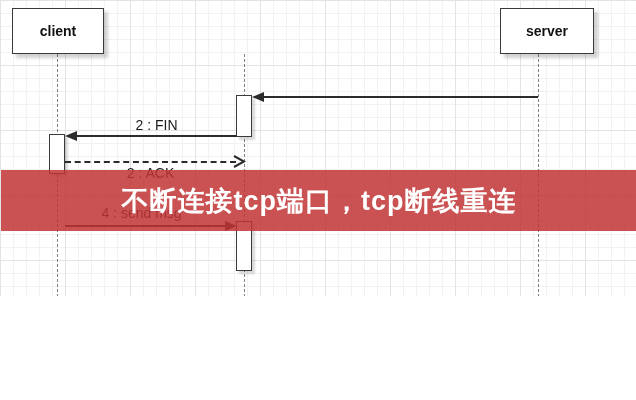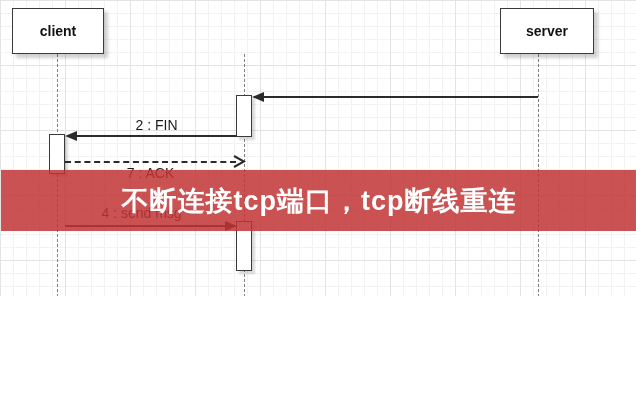--- a/index.html
+++ b/index.html
@@ -158,21 +158,21 @@
   <div class="msg-line solid line-2"></div>
   <div class="ah ah-left ah-2"></div>
   <div class="msg-label label-2">2 : FIN</div>
 
   <div class="msg-line dashed line-3"></div>
   <div class="ah-3">
     <svg width="15" height="15" viewBox="0 0 15 15">
       <path d="M3 2 L13 7.5 L3 13" fill="none" stroke="#2b2b2b" stroke-width="2"></path>
     </svg>
   </div>
-  <div class="msg-label label-3">7 : ACK</div>
+  <div class="msg-label label-3">2 : ACK</div>
 
   <div class="msg-line solid line-4"></div>
   <div class="ah ah-right ah-4"></div>
   <div class="msg-label label-4">4 : send msg</div>
 
   <div class="banner" style="background: rgba(193, 52, 52, 0.85);">
     <span class="banner-text" style="color: rgb(255, 255, 255);">不断连接tcp端口，tcp断线重连</span>
   </div>
 
 </div>

